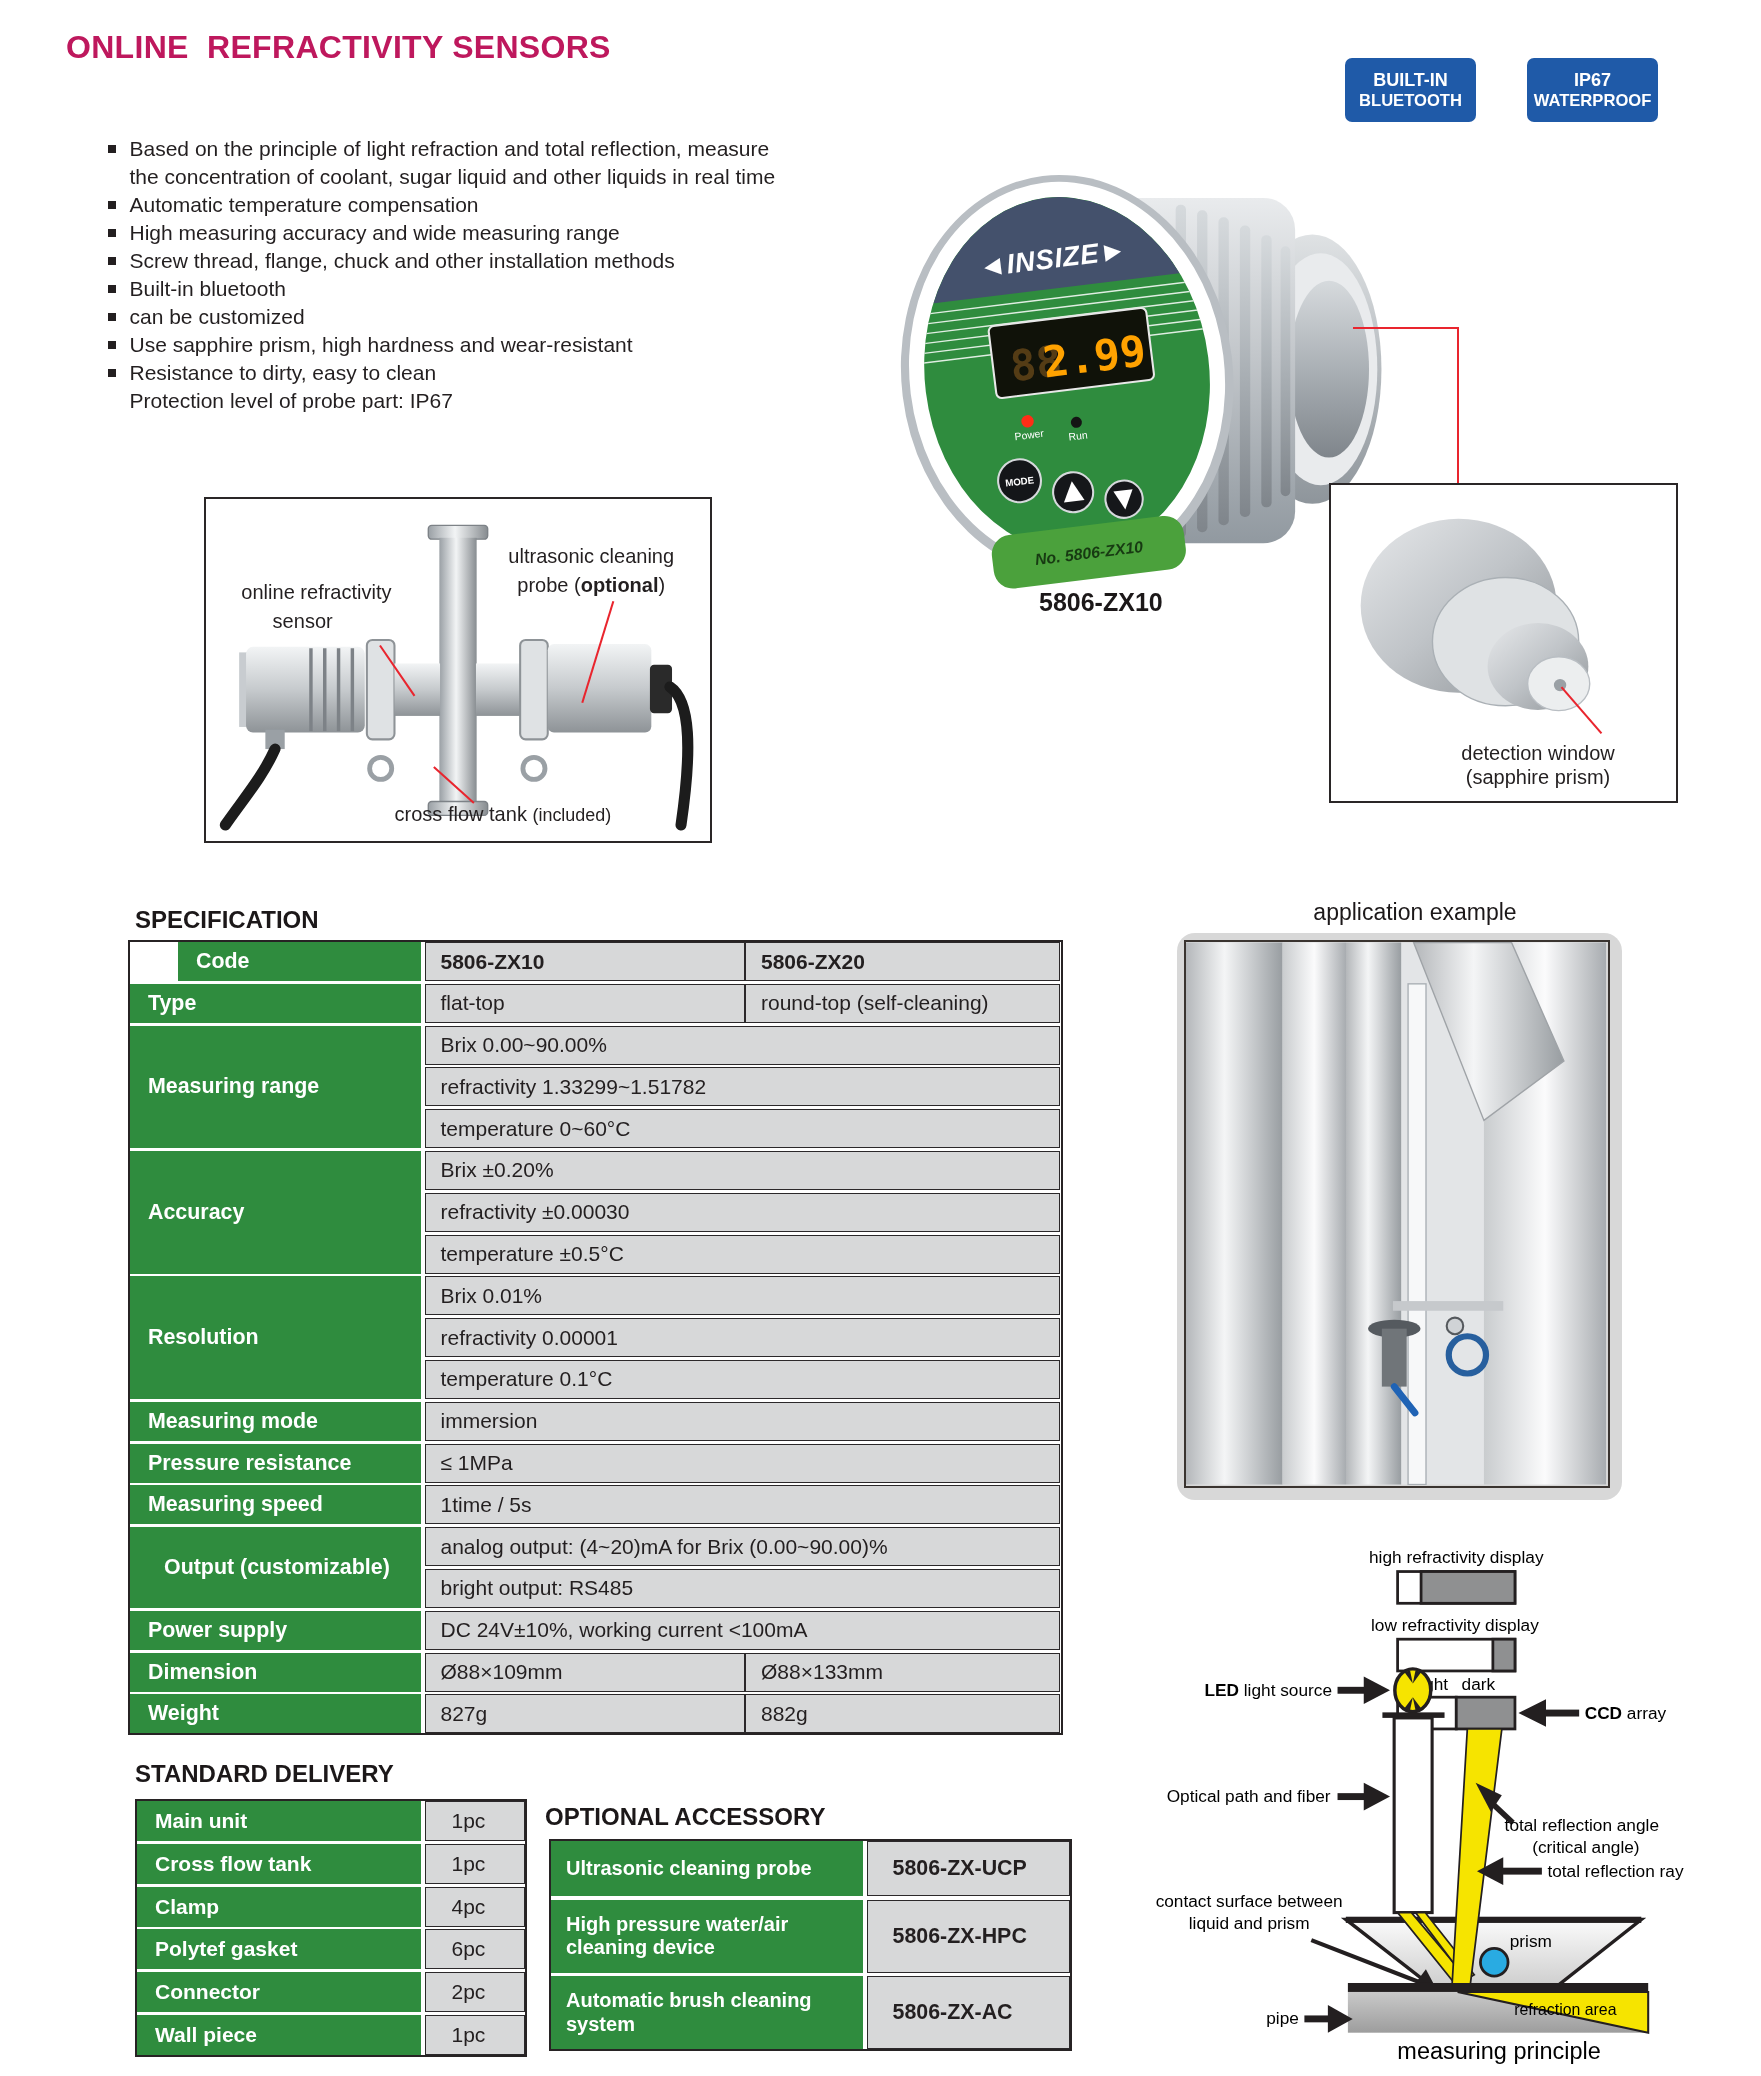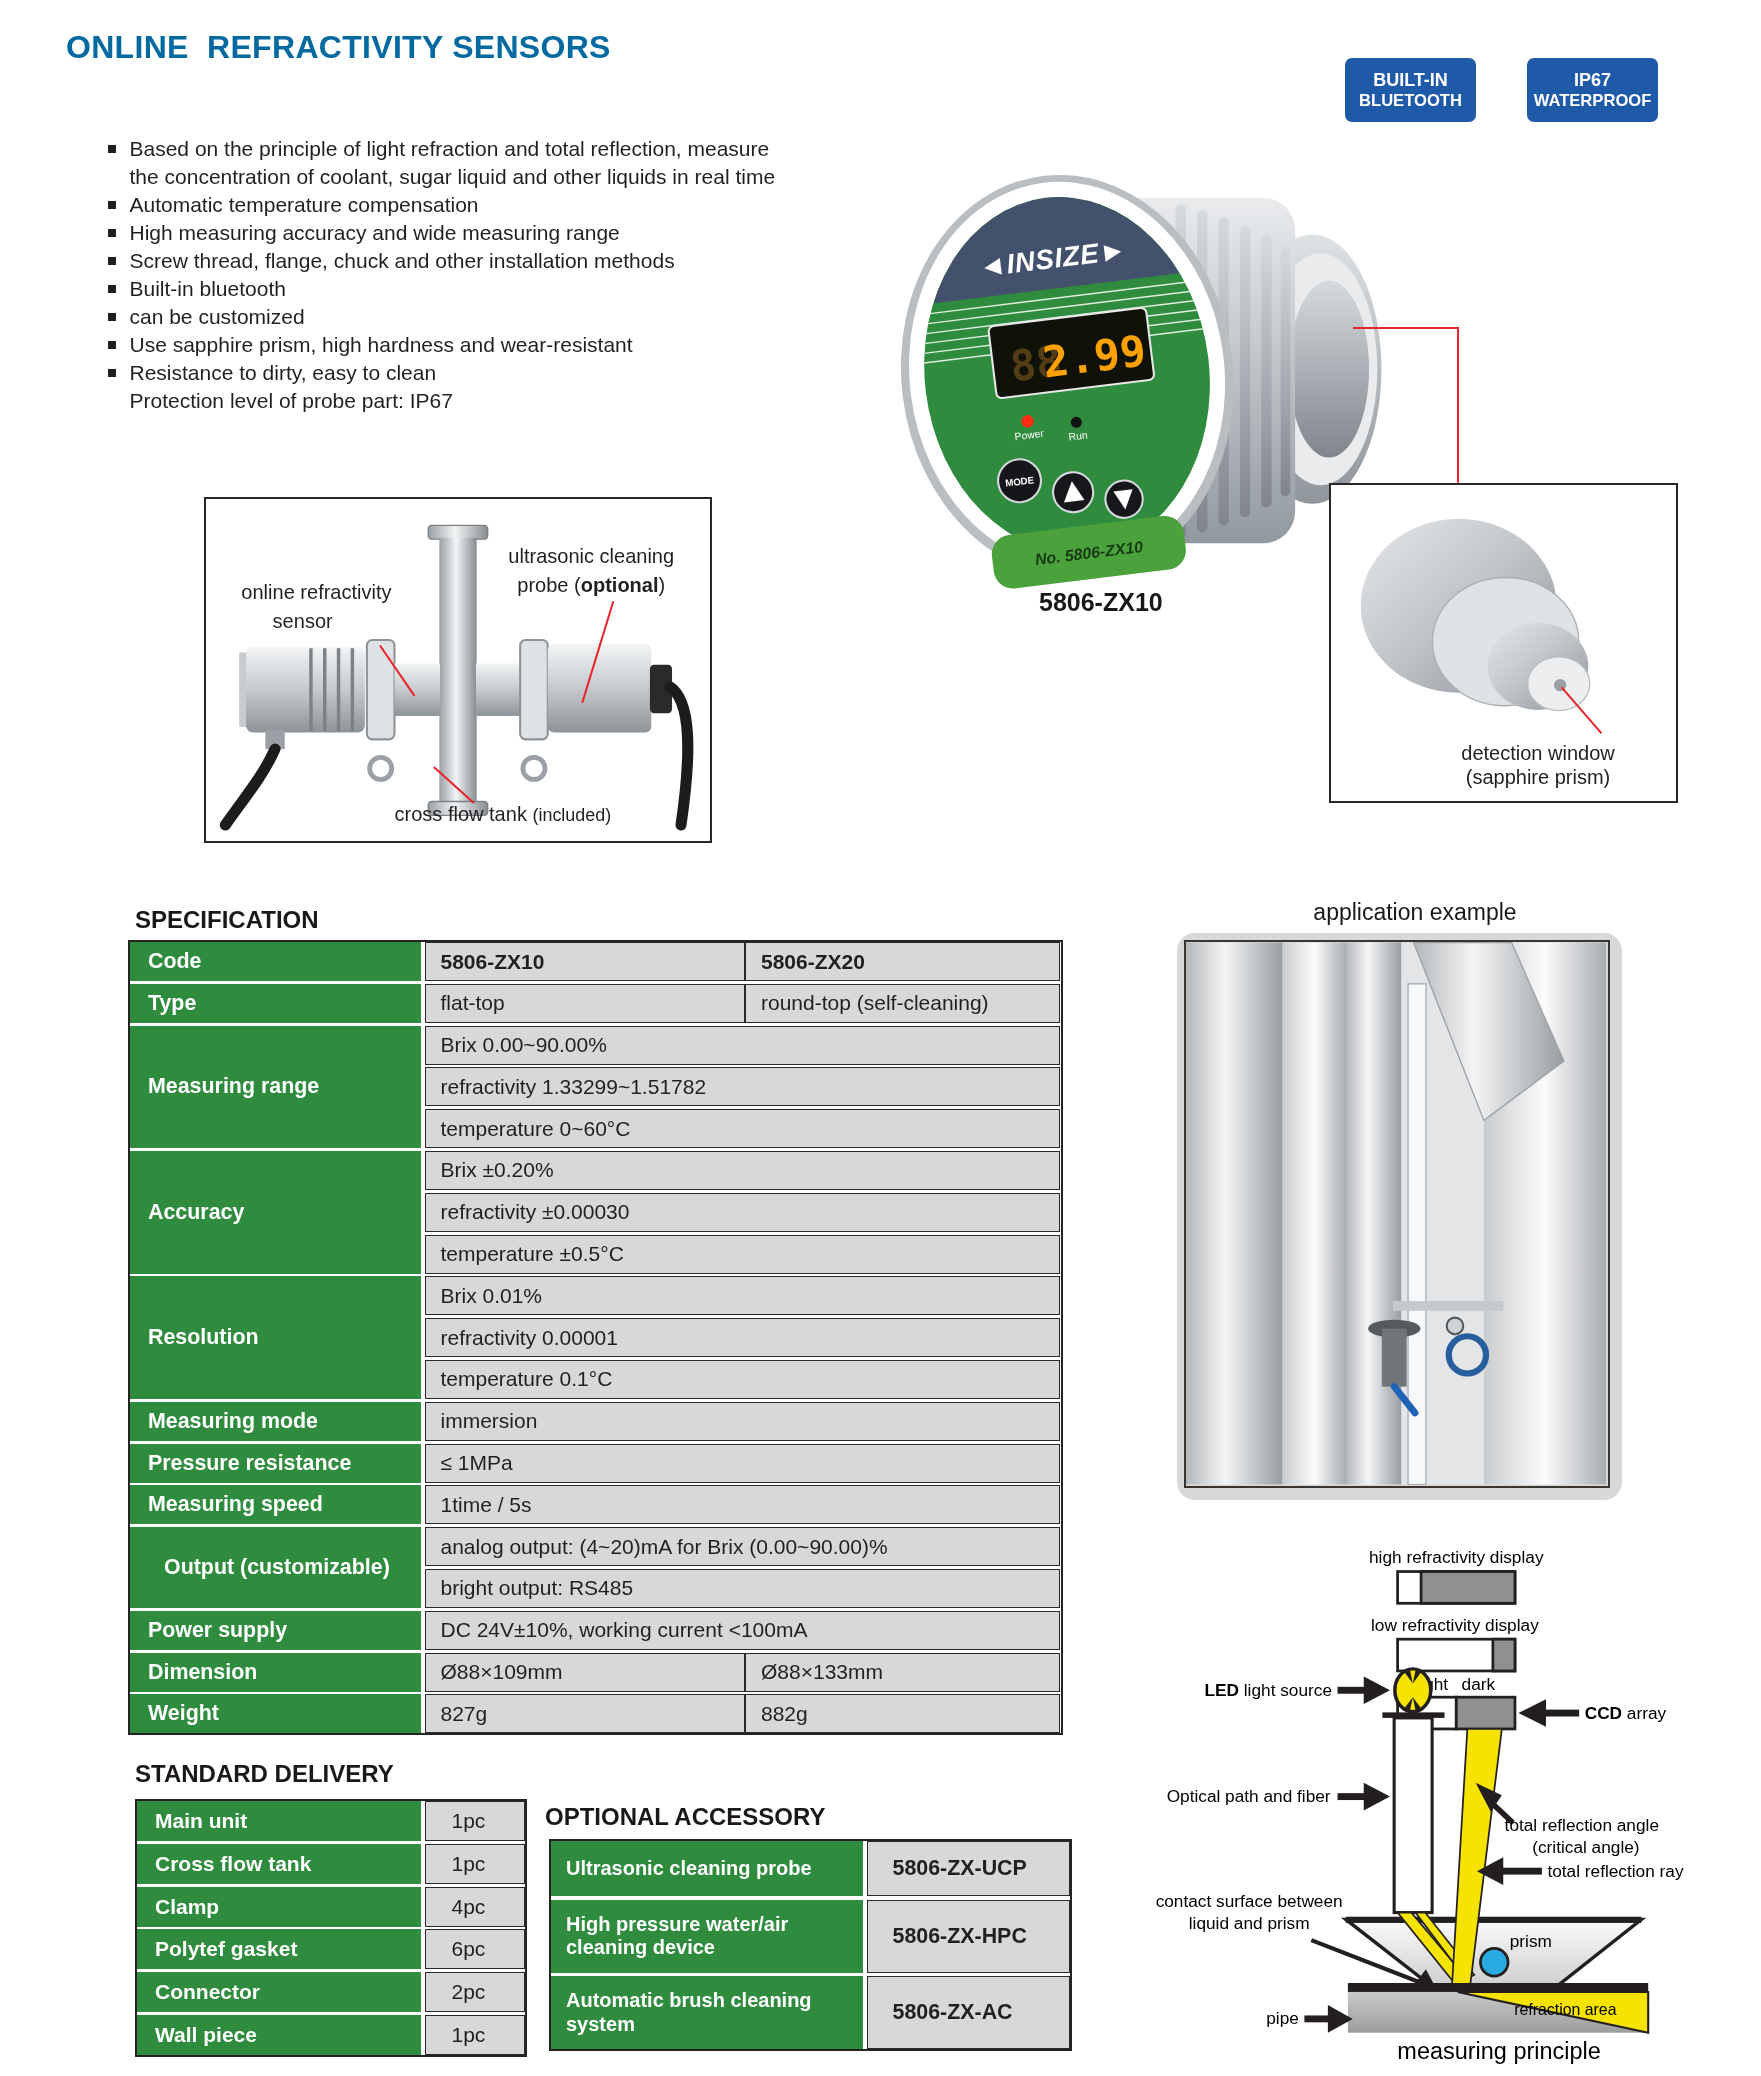--- a/index.html
+++ b/index.html
@@ -1,19 +1,19 @@
 <!DOCTYPE html>
 <html style="font-size:11px"><head>
 <meta charset="utf-8">
 <style>
   html,body{margin:0;padding:0;background:#ffffff;}
   .page{position:relative;width:1761px;height:2077px;background:#fff;overflow:hidden;
         font-family:"Liberation Sans",sans-serif;color:#231f20;}
   .abs{position:absolute;}
-  .page-title{left:66px;top:29px;font-size:32px;font-weight:bold;letter-spacing:0.3px;white-space:pre;color:#0369a1;}
+  .page-title{left:66px;top:29px;font-size:32px;font-weight:bold;letter-spacing:0.3px;white-space:pre;color:#be185d;}
   .badge{width:131px;height:64px;background:#1f5aa8;border-radius:7px;color:#fff;
          display:flex;flex-direction:column;align-items:center;justify-content:center;line-height:1.15;}
   .badge .b1{font-size:18px;font-weight:bold;}
   .badge .b2{font-size:16.6px;font-weight:bold;}
   
   .bullets{left:104px;top:135px;width:690px;}
   .bullet-item{position:relative;padding-left:25.5px;font-size:21px;line-height:28px;}
   .bullet-item.has-dot::before{content:"";position:absolute;left:4.1px;top:9.7px;width:8.3px;height:8.3px;background:#231f20;}
   
   .figbox{border:2.8px solid #2a2627;background:#fff;}
@@ -216,21 +216,21 @@
       <ellipse cx="330" cy="288" rx="45" ry="39" fill="#eceeef" stroke="#b9bec3" stroke-width="2"></ellipse>
       <circle cx="332" cy="290" r="9" fill="#9aa0a5"></circle>
       <line x1="334" y1="293" x2="392" y2="360" stroke="#e9252e" stroke-width="3"></line>
       <text class="fig-label" x="300" y="398" text-anchor="middle">detection window</text>
       <text class="fig-label" x="300" y="434" text-anchor="middle">(sapphire prism)</text>
     </svg>
   </div>
 
   <div class="abs sec-title" style="left:135px;top:906px;">SPECIFICATION</div>
   <div class="abs spec-grid" id="spec-grid">
-      <div class="g-label" style="grid-area: 1 / 1;">Code</div>
+      <div class="g-label" style="grid-area: 1 / 1; margin-left: 48px;">Code</div>
       <div class="g-val mleft bold" style="grid-area: 1 / 2;">5806-ZX10</div>
       <div class="g-val bold" style="grid-area: 1 / 3;">5806-ZX20</div>
       <div class="g-label" style="grid-area: 2 / 1;">Type</div>
       <div class="g-val mleft" style="grid-area: 2 / 2;">flat-top</div>
       <div class="g-val" style="grid-area: 2 / 3;">round-top (self-cleaning)</div>
       <div class="g-label" style="grid-area: 3 / 1 / span 3; text-align: center;">Measuring range</div>
       <div class="g-val mleft" style="grid-area: 3 / 2 / auto / span 2;">Brix 0.00~90.00%</div>
       <div class="g-val mleft" style="grid-area: 4 / 2 / auto / span 2;">refractivity 1.33299~1.51782</div>
       <div class="g-val mleft" style="grid-area: 5 / 2 / auto / span 2;">temperature 0~60°C</div>
       <div class="g-label" style="grid-area: 6 / 1 / span 3;">Accuracy</div>

